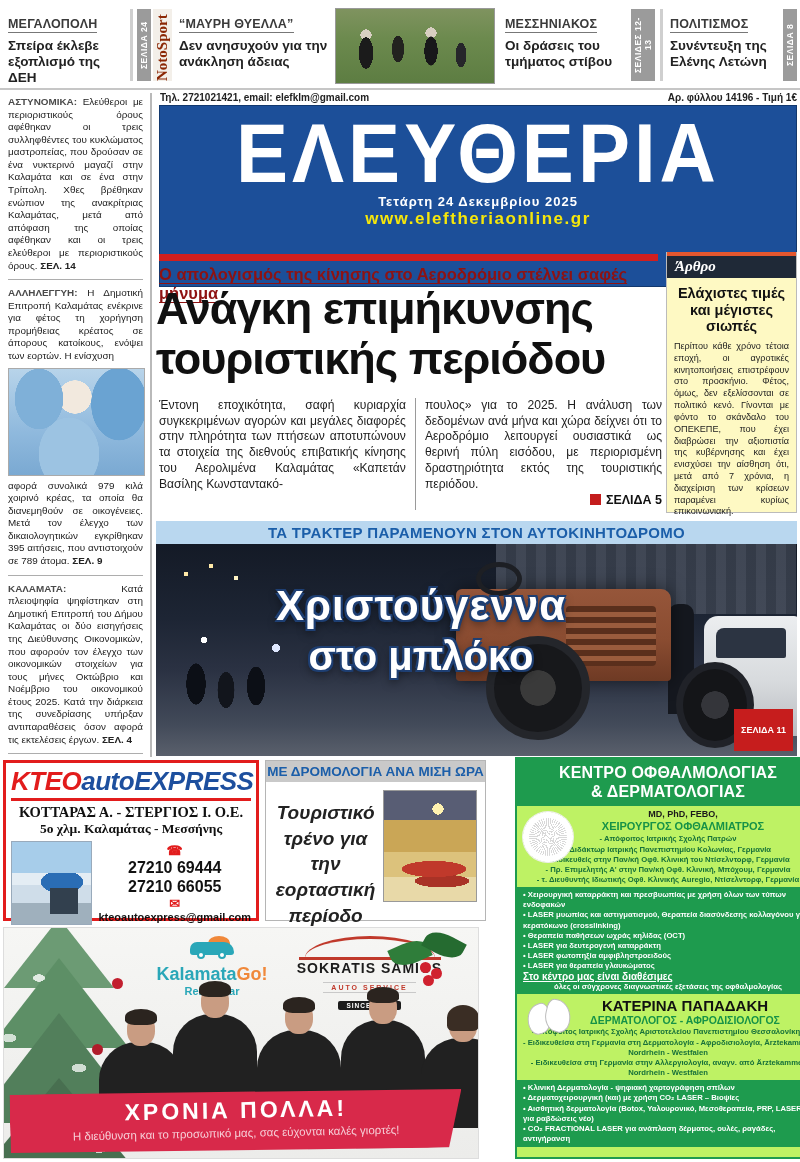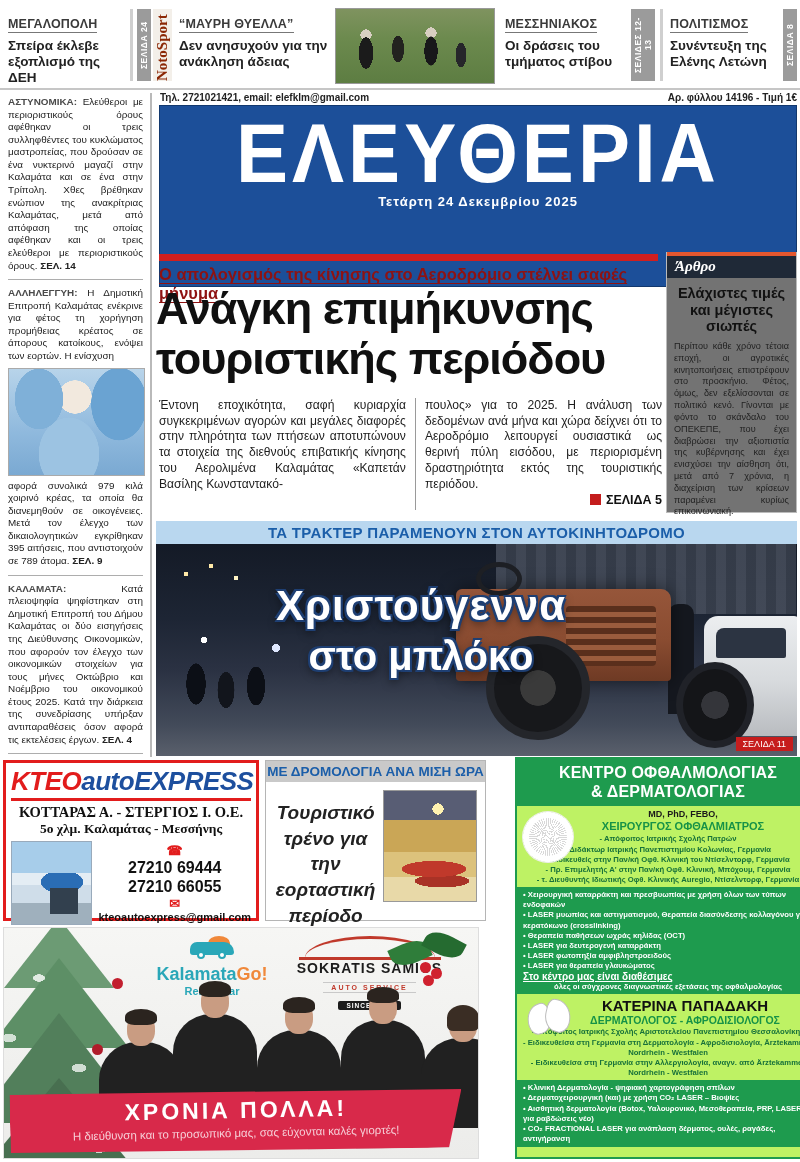--- a/index.html
+++ b/index.html
@@ -51,21 +51,21 @@
   .kicker-rule { position:absolute; top:254px; left:159px; width:499px; height:7px; background:#d01f1f; }
   .kicker { position:absolute; top:265px; left:159px; width:499px; font-size:16.5px; font-weight:800; color:#8e1212; text-decoration:underline; text-underline-offset:3px; }
   .headline { position:absolute; top:284px; left:156px; width:506px; font-size:45px; line-height:1.12; font-weight:800; letter-spacing:-1px; color:#101010; }
   .mainbody { position:absolute; top:398px; left:159px; width:503px; height:112px; display:flex; }
   .mainbody .col { width:50%; font-size:12.1px; line-height:1.3; text-align:justify; color:#1d1d1d; }
   .mainbody .col + .col { border-left:1px solid #9a9a9a; padding-left:9px; margin-left:9px; }
   .pageref { display:block; text-align:right; font-weight:800; font-size:12.5px; color:#111; }
   .redsq { display:inline-block; width:11px; height:11px; background:#c41d1d; margin-right:5px; vertical-align:-1px; }
 
   
-  .arthro { position:absolute; top:252px; left:666px; width:131px; height:261px; background:#737373; border:1px solid #bbb; border-top:none; }
+  .arthro { position:absolute; top:252px; left:666px; width:131px; height:261px; background:#fef9c3; border:1px solid #bbb; border-top:none; }
   .arthro-head { height:26px; background:#1f2937; border-top:4px solid #e4572e; color:#fff; font-family:"Liberation Serif", serif; font-style:italic; font-weight:bold; font-size:15px; padding:2px 0 0 8px; }
   .arthro-title { font-size:14.5px; font-weight:800; text-align:center; line-height:1.15; padding:7px 6px 4px 6px; color:#111; }
   .arthro-body { font-size:9.1px; line-height:1.3; text-align:justify; padding:2px 7px; color:#222; }
   .arthro-page { font-size:10px; font-weight:bold; font-style:italic; text-align:right; padding:3px 8px; }
 
   
   .tractor { position:absolute; top:521px; left:156px; width:641px; height:235px; }
   .tractor-banner { height:23px; background:#b9d7ef; color:#1b5ea9; font-weight:800; font-size:15px; text-align:center; line-height:23px; letter-spacing:.3px; }
   .tractor-photo { position:relative; height:212px; overflow:hidden;
       background:
@@ -84,21 +84,21 @@
   .tr-wheel { position:absolute; left:330px; top:92px; width:104px; height:104px; border-radius:50%; background:radial-gradient(circle at 50% 50%, #3a3a3a 0 28%, #17181b 29% 70%, #101114 100%); border:8px solid #24262b; }
   .tr-wheel2 { position:absolute; left:520px; top:118px; width:78px; height:86px; border-radius:50%; background:radial-gradient(circle at 50% 50%, #34353a 0 28%, #141518 29% 100%); border:7px solid #202228; }
   .tr-seat { position:absolute; left:320px; top:18px; width:46px; height:34px; border:5px solid #1d1f24; border-radius:50%; background:transparent; }
   .tr-van { position:absolute; left:548px; top:72px; width:96px; height:120px; background:linear-gradient(180deg,#eceef0 0%, #d7dadd 55%, #b9bcc0 100%); border-radius:14px 6px 4px 4px; }
   .tr-van-w { position:absolute; left:560px; top:84px; width:70px; height:30px; background:#2c3442; border-radius:8px 4px 2px 2px; }
   .tr-person { position:absolute; left:512px; top:60px; width:26px; height:110px; background:#15181f; border-radius:10px 10px 0 0; }
   .tr-overlay { position:absolute; left:30px; top:38px; width:470px; text-align:center; color:#fff; font-weight:800;
       text-shadow:2px 2px 0 #1e3f73, -2px 2px 0 #1e3f73, 2px -2px 0 #1e3f73, -2px -2px 0 #1e3f73, 0 4px 10px rgba(0,0,0,.6); }
   .tr-overlay .l1 { font-size:42px; letter-spacing:1px; }
   .tr-overlay .l2 { font-size:40px; margin-top:4px; }
-  .tr-page { position:absolute; right:4px; bottom:5px; background:#c61d1d; color:#fff; font-size:9px; font-weight:normal; padding:2px 7px; }
+  .tr-page { position:absolute; right:4px; bottom:5px; background:#c61d1d; color:#fff; font-size:9px; font-weight:bold; padding:16px 7px; }
 
   
   .kteo { position:absolute; top:760px; left:3px; width:256px; height:161px; border:3px solid #e21c1c; background:#fff; padding:3px 5px; text-align:center; }
   .kteo-brand { font-size:26px; font-weight:900; font-style:italic; letter-spacing:-.5px; border-bottom:3px solid #e21c1c; padding-bottom:1px; }
   .kteo-brand .r { color:#e21c1c; } .kteo-brand .b { color:#1d4f9e; }
   .kteo-l1 { font-family:"Liberation Serif", serif; font-size:14.5px; font-weight:bold; margin-top:3px; color:#111; }
   .kteo-l2 { font-family:"Liberation Serif", serif; font-size:13.5px; font-weight:bold; color:#111; }
   .kteo-row { display:flex; margin-top:4px; align-items:center; }
   .kteo-photo { width:102px; height:84px; border:1px solid #9ab;
       background:
@@ -246,20 +246,21 @@
 
   </div>
 
   <div class="contact">
     <span>Τηλ. 2721021421, email: elefklm@gmail.com</span>
     <span>Αρ. φύλλου 14196 - Τιμή 1€</span>
   </div>
   <div class="masthead">
     <div class="mast-logo">ΕΛΕΥΘΕΡΙΑ</div>
     <div class="mast-date">Τετάρτη 24 Δεκεμβρίου 2025</div>
+    <div class="mast-site">www.eleftheriaonline.gr</div>
   </div>
 
   <div class="kicker-rule"></div>
   <div class="kicker">Ο απολογισμός της κίνησης στο Αεροδρόμιο στέλνει σαφές μήνυμα</div>
   <div class="headline">
     <div>Ανάγκη επιμήκυνσης</div>
     <div>τουριστικής περιόδου</div>
   </div>
   <div class="mainbody">
     <div class="col">Έντονη εποχικότητα, σαφή κυριαρχία συγκεκριμένων αγορών και μεγάλες διαφορές στην πληρότητα των πτήσεων αποτυπώνουν τα στοιχεία της διεθνούς επιβατικής κίνησης του Αερολιμένα Καλαμάτας «Καπετάν Βασίλης Κωνσταντακό-</div>

